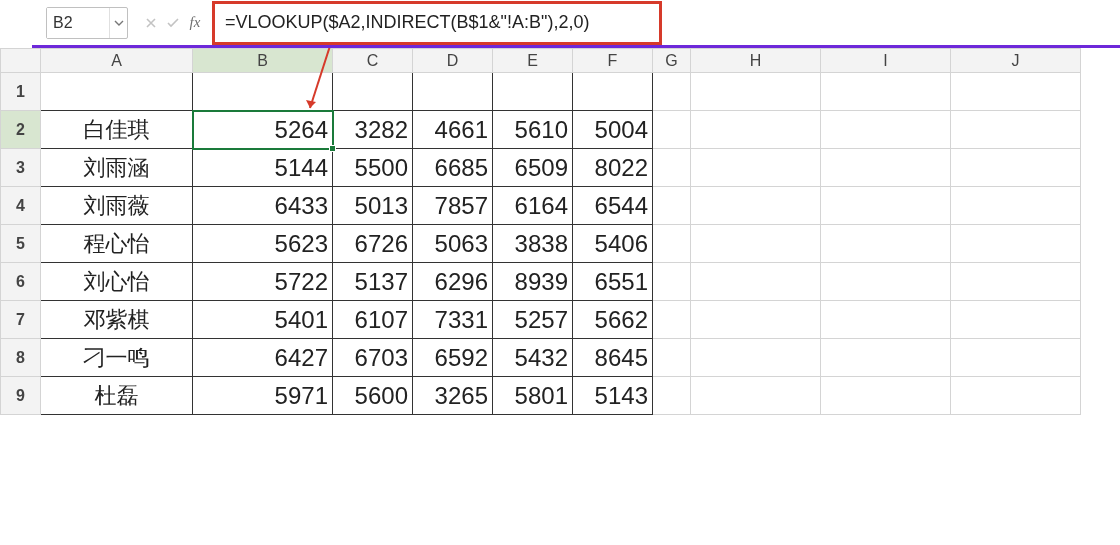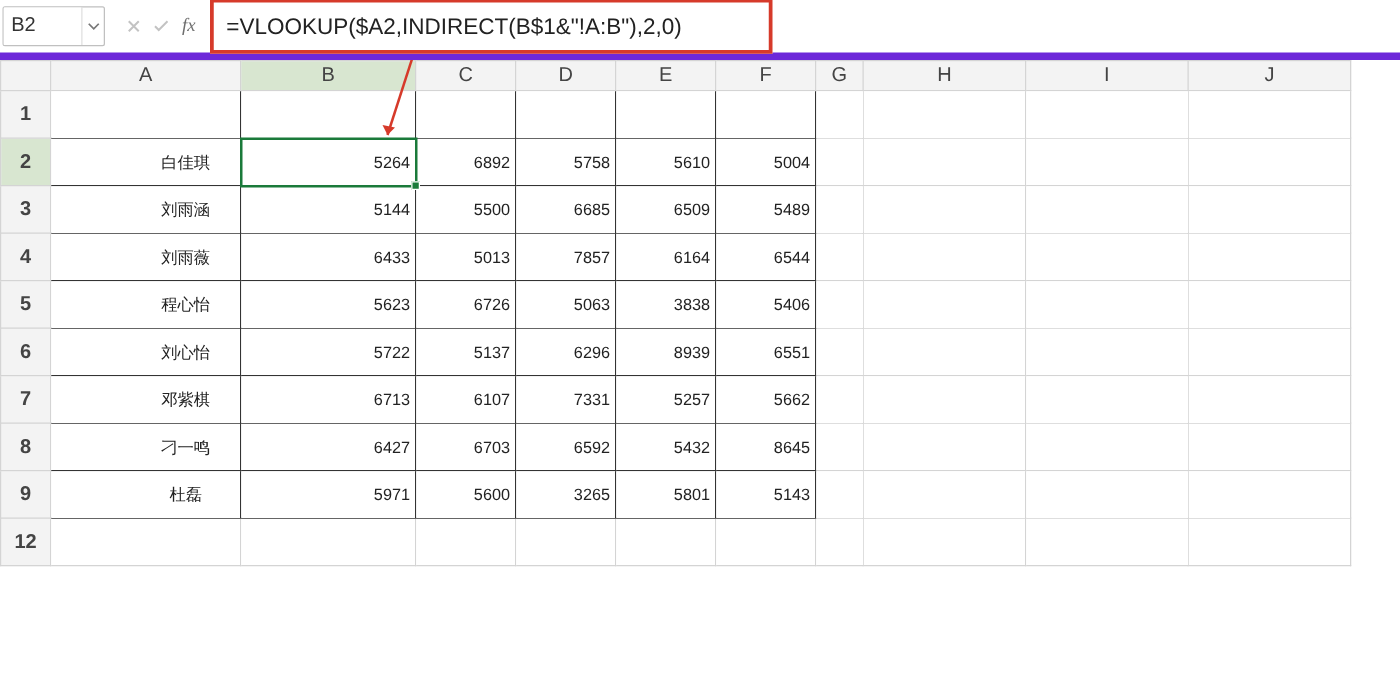--- a/index.html
+++ b/index.html
@@ -9,23 +9,24 @@
     background: #ffffff;
     width: 1120px;
     height: 545px;
     overflow: hidden;
     color: #222;
   }
   .top-bar {
     display: flex;
     align-items: center;
     height: 48px;
-    padding-left: 2px;
-    border-bottom: 6px solid #6d28d9;
+    padding-left: 14px;
+    border-bottom: 3px solid #6d28d9;
     position: relative;
+    margin-left: 32px;
   }
   .name-box-wrap {
     display: flex;
     align-items: center;
     height: 32px;
     border: 1px solid #c0c0c0;
     border-radius: 2px;
     margin-right: 8px;
     background: #fff;
   }
@@ -155,22 +156,22 @@
     background: #1fa852;
     color: #fff;
     font-size: 20px;
     text-align: center;
     border: 1px solid #333 !important;
   }
   
   .data-cell {
     border: 1px solid #333 !important;
   }
-  .name-cell .cell-inner { justify-content: center; font-size: 13px; margin-left: 32px; }
-  .num-cell .cell-inner { justify-content: flex-end; font-size: 13px; padding-right: 4px;}
+  .name-cell .cell-inner { justify-content: center; font-size: 22px; }
+  .num-cell .cell-inner { justify-content: flex-end; font-size: 24px; padding-right: 4px;}
 
   
   .sel-cell {
     outline: 2px solid #1a7a3a;
     outline-offset: -1px;
     z-index: 3;
   }
   .sel-handle {
     position: absolute;
     right: -4px; bottom: -4px;
@@ -290,24 +291,24 @@
         <tr>
           <th class="row-head active">2</th>
           <td class="cell data-cell name-cell">
             <div class="cell-inner center">白佳琪</div>
           </td>
           <td class="cell data-cell num-cell sel-cell">
             <div class="cell-inner right">5264</div>
             <div class="sel-handle"></div>
           </td>
           <td class="cell data-cell num-cell">
-            <div class="cell-inner right">6892</div>
-          </td>
-          <td class="cell data-cell num-cell">
-            <div class="cell-inner right">5758</div>
+            <div class="cell-inner right">3282</div>
+          </td>
+          <td class="cell data-cell num-cell">
+            <div class="cell-inner right">4661</div>
           </td>
           <td class="cell data-cell num-cell">
             <div class="cell-inner right">5610</div>
           </td>
           <td class="cell data-cell num-cell">
             <div class="cell-inner right">5004</div>
           </td>
           <td class="cell empty"></td>
           <td class="cell empty"></td>
           <td class="cell empty"></td>
@@ -324,21 +325,21 @@
           <td class="cell data-cell num-cell">
             <div class="cell-inner right">5500</div>
           </td>
           <td class="cell data-cell num-cell">
             <div class="cell-inner right">6685</div>
           </td>
           <td class="cell data-cell num-cell">
             <div class="cell-inner right">6509</div>
           </td>
           <td class="cell data-cell num-cell">
-            <div class="cell-inner right">5489</div>
+            <div class="cell-inner right">8022</div>
           </td>
           <td class="cell empty"></td>
           <td class="cell empty"></td>
           <td class="cell empty"></td>
           <td class="cell empty"></td>
         </tr>
         <tr>
           <th class="row-head">4</th>
           <td class="cell data-cell name-cell">
             <div class="cell-inner center">刘雨薇</div>
@@ -412,21 +413,21 @@
           <td class="cell empty"></td>
           <td class="cell empty"></td>
           <td class="cell empty"></td>
         </tr>
         <tr>
           <th class="row-head">7</th>
           <td class="cell data-cell name-cell">
             <div class="cell-inner center">邓紫棋</div>
           </td>
           <td class="cell data-cell num-cell">
-            <div class="cell-inner right">6713</div>
+            <div class="cell-inner right">5401</div>
           </td>
           <td class="cell data-cell num-cell">
             <div class="cell-inner right">6107</div>
           </td>
           <td class="cell data-cell num-cell">
             <div class="cell-inner right">7331</div>
           </td>
           <td class="cell data-cell num-cell">
             <div class="cell-inner right">5257</div>
           </td>
@@ -476,33 +477,20 @@
           </td>
           <td class="cell data-cell num-cell">
             <div class="cell-inner right">3265</div>
           </td>
           <td class="cell data-cell num-cell">
             <div class="cell-inner right">5801</div>
           </td>
           <td class="cell data-cell num-cell">
             <div class="cell-inner right">5143</div>
           </td>
-          <td class="cell empty"></td>
-          <td class="cell empty"></td>
-          <td class="cell empty"></td>
-          <td class="cell empty"></td>
-        </tr>
-        <tr>
-          <th class="row-head">12</th>
-          <td class="cell empty"></td>
-          <td class="cell empty"></td>
-          <td class="cell empty"></td>
-          <td class="cell empty"></td>
-          <td class="cell empty"></td>
-          <td class="cell empty"></td>
           <td class="cell empty"></td>
           <td class="cell empty"></td>
           <td class="cell empty"></td>
           <td class="cell empty"></td>
         </tr>
       </tbody>
   </table>
 </div>
 
 </body></html>

